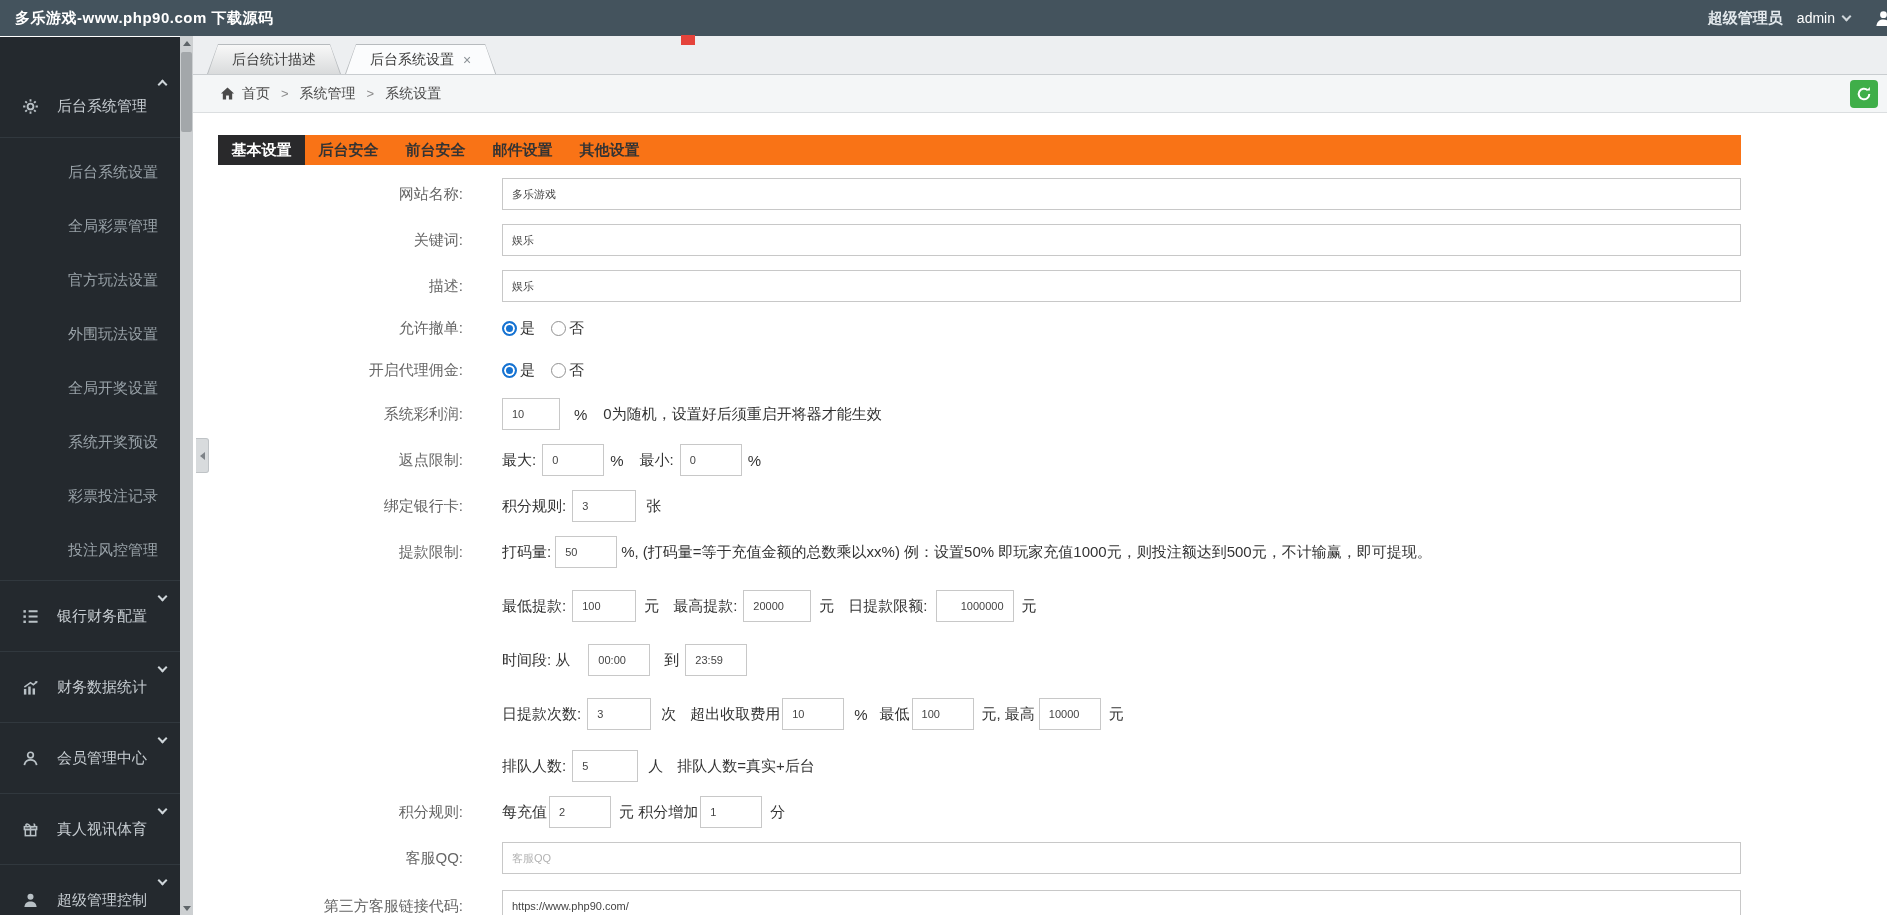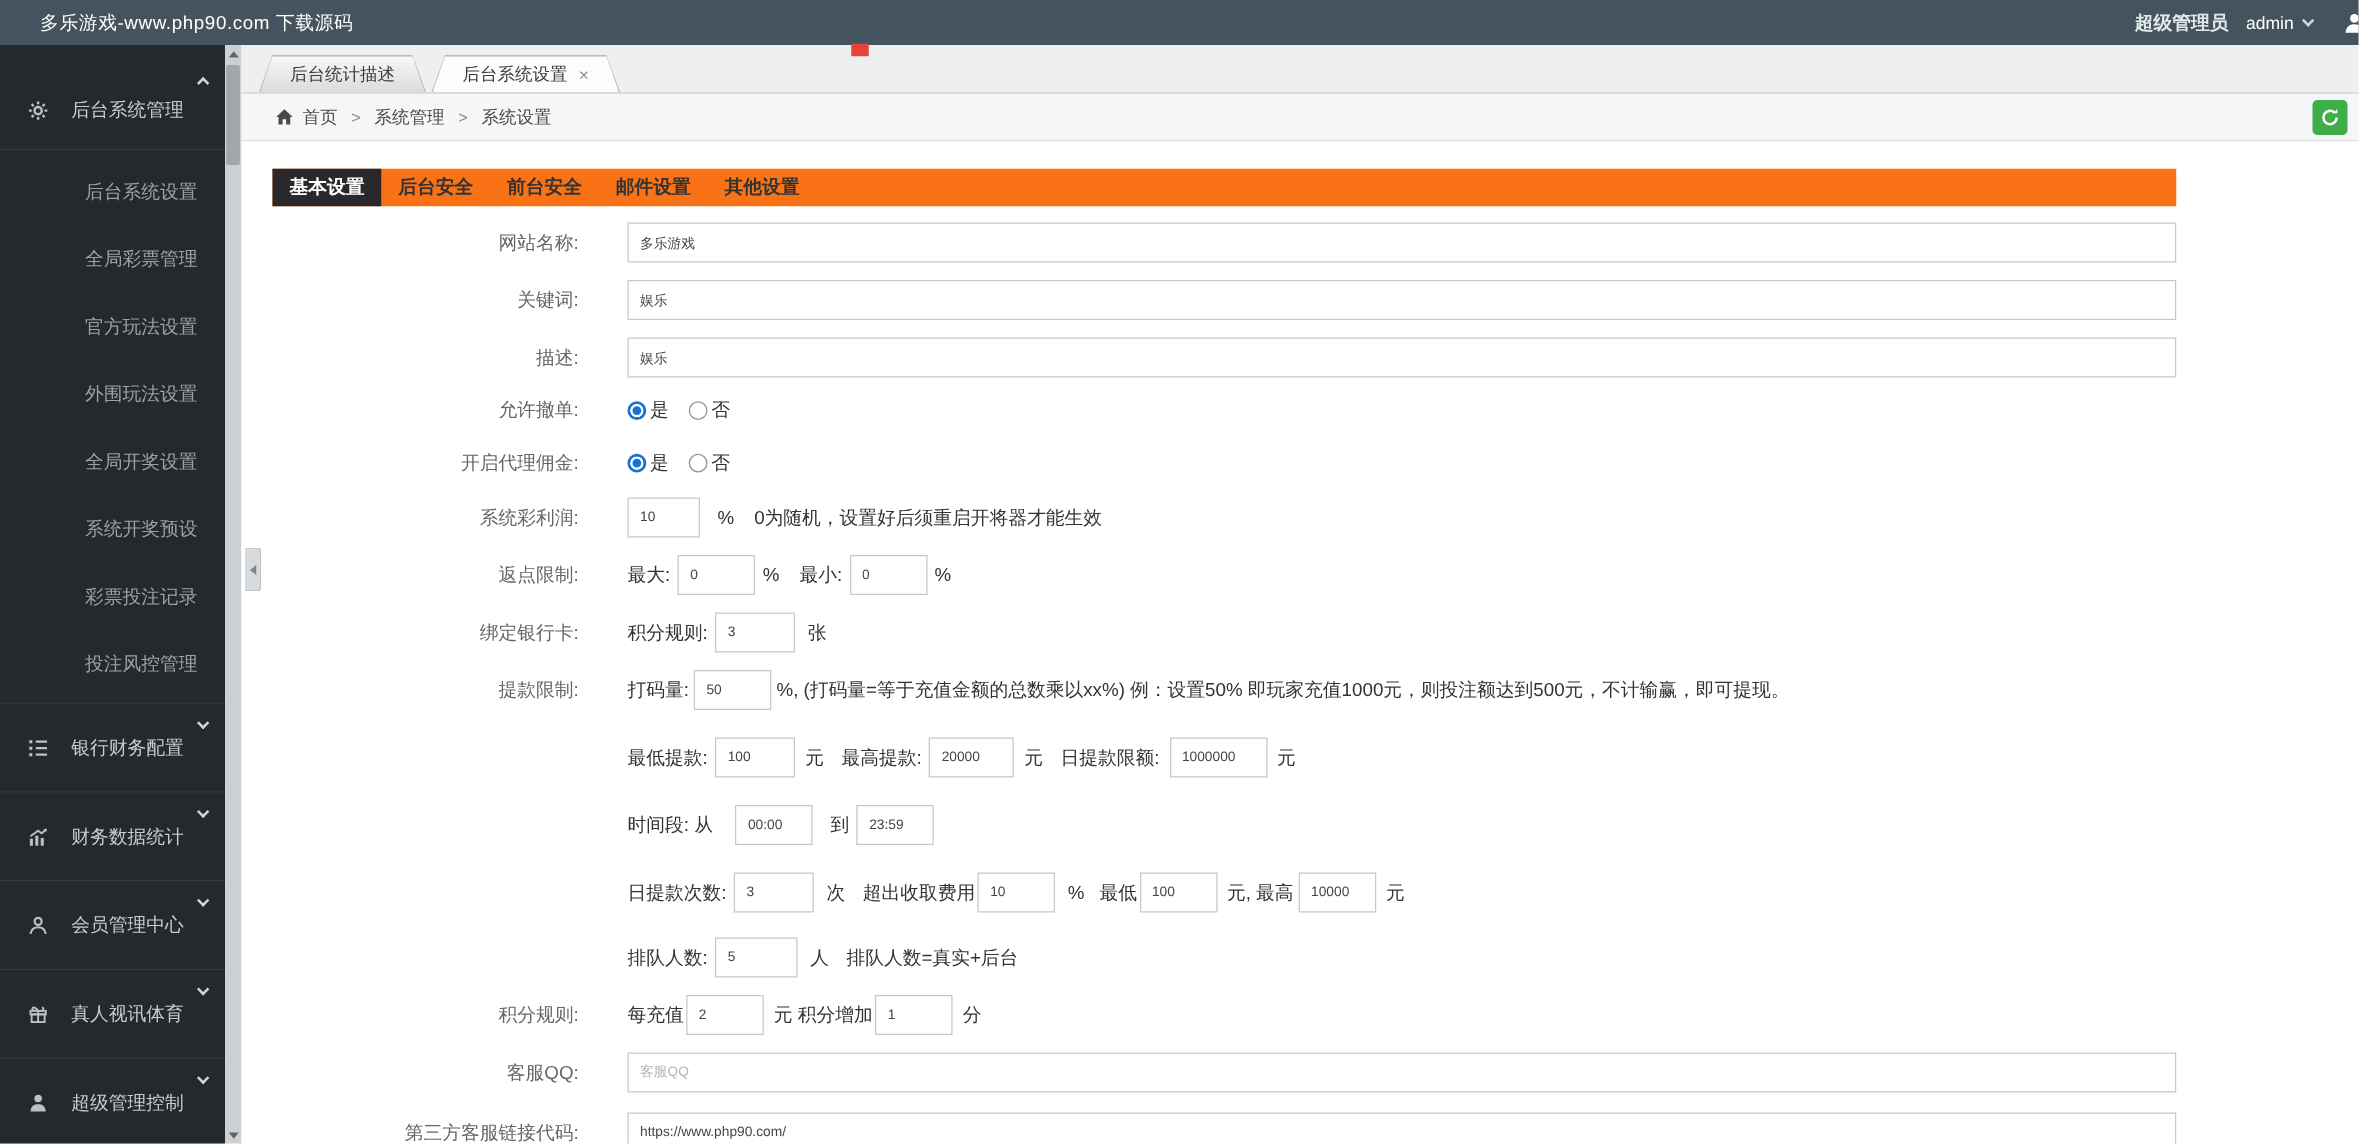--- a/index.html
+++ b/index.html
@@ -2,32 +2,32 @@
 <html><head>
 <meta charset="utf-8">
 <style>
   * { margin:0; padding:0; box-sizing:border-box; }
   html,body { width:1887px; height:915px; overflow:hidden; }
   body { font-family:"Liberation Sans","DejaVu Sans",sans-serif; background:#fff; position:relative; }
 
   
   .topbar { position:absolute; left:0; top:0; width:1887px; height:36px; background:#44535d;
             display:flex; align-items:center; z-index:20; overflow:hidden; }
-  .tb-title { color:#fff; font-size:15px; font-weight:normal; padding-left:32px; letter-spacing:.5px; }
+  .tb-title { color:#fff; font-size:15px; font-weight:bold; padding-left:15px; letter-spacing:.5px; }
   .tb-right { margin-left:auto; display:flex; align-items:center; }
   .tb-role { color:#e3e9ed; font-size:15px;font-weight:bold; }
   .tb-user { color:#fff; font-size:14px; margin-left:14px; }
   .chev { display:inline-block; width:7px; height:7px; border-right:2px solid #cfd6da; border-bottom:2px solid #cfd6da; }
   .chev.down { transform:rotate(45deg); }
   .chev.up { transform:rotate(-135deg); }
   .tb-chev { margin-left:8px; margin-top:-3px; }
   .tb-person { margin-left:24px; margin-right:-6px; display:flex; }
 
   
-  .sidebar { position:absolute; left:0; top:19px; width:180px; bottom:0; background:#24292e; padding-top:38px; overflow:hidden; }
+  .sidebar { position:absolute; left:0; top:37px; width:180px; bottom:0; background:#24292e; padding-top:38px; overflow:hidden; }
   .nav-head { display:flex; align-items:center; padding-left:22px; position:relative; cursor:pointer; }
   .nav-group.first .nav-head { height:63px; border-bottom:1px solid #31383e; }
   .nav-group:not(.first) { border-top:1px solid #31383e; }
   .nav-group:not(.first) .nav-head { height:70px; }
   .nav-icon { width:18px; height:18px; display:flex; align-items:center; }
   .nav-label { color:#c6ccd1; font-size:15px; margin-left:17px; }
   .nav-chev { position:absolute; right:14px; top:12px; }
   .nav-group.first .nav-chev { top:6px; }
   .submenu { list-style:none; padding:7px 0 3px 0; }
   .submenu li { height:54px; line-height:54px; padding-left:68px; color:#99a2a8; font-size:15px; cursor:pointer; }
@@ -333,21 +333,21 @@
       <div class="frow" style="margin-top: 22px;">
         <div class="flabel"></div>
         <div class="ffields">
           <span class="seg">最低提款:</span>
           <input class="ipt" type="text" value="100" style="width: 64px; margin-left: 6px;">
           <span class="seg" style="margin-left: 8px;">元</span>
           <span class="seg" style="margin-left: 14px;">最高提款:</span>
           <input class="ipt" type="text" value="20000" style="width: 68px; margin-left: 6px;">
           <span class="seg" style="margin-left: 8px;">元</span>
           <span class="seg" style="margin-left: 14px;">日提款限额:</span>
-          <input class="ipt" type="text" value="1000000" style="width: 78px; margin-left: 8px;">
+          <input class="ipt" type="text" value="1000000" style="width: 78px; margin-left: 8px; text-align: right;">
           <span class="seg" style="margin-left: 8px;">元</span>
         </div>
       </div>
       <div class="frow" style="margin-top: 22px;">
         <div class="flabel"></div>
         <div class="ffields">
           <span class="seg">时间段: 从</span>
           <input class="ipt" type="text" value="00:00" style="width: 62px; margin-left: 18px;">
           <span class="seg" style="margin-left: 14px;">到</span>
           <input class="ipt" type="text" value="23:59" style="width: 62px; margin-left: 6px;">

